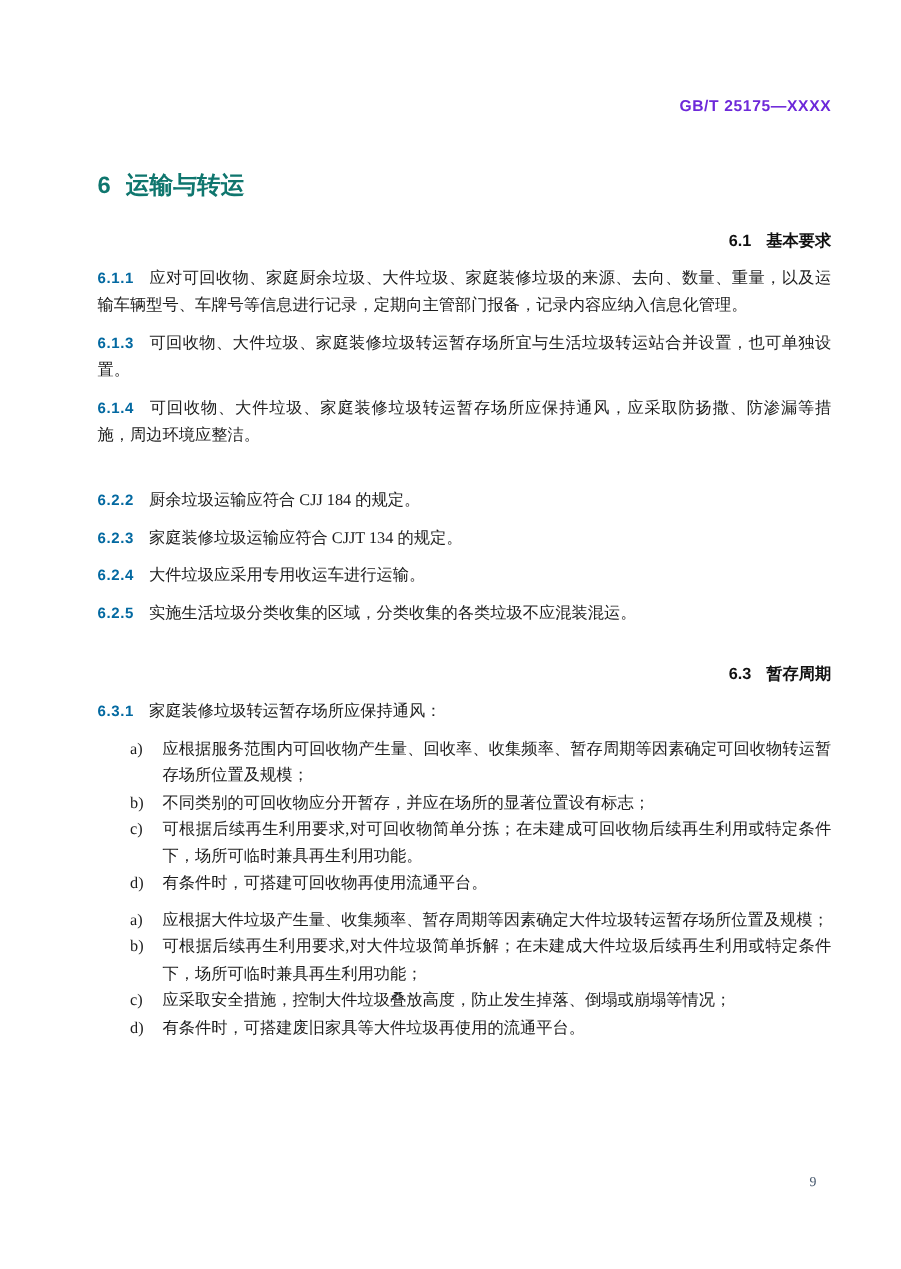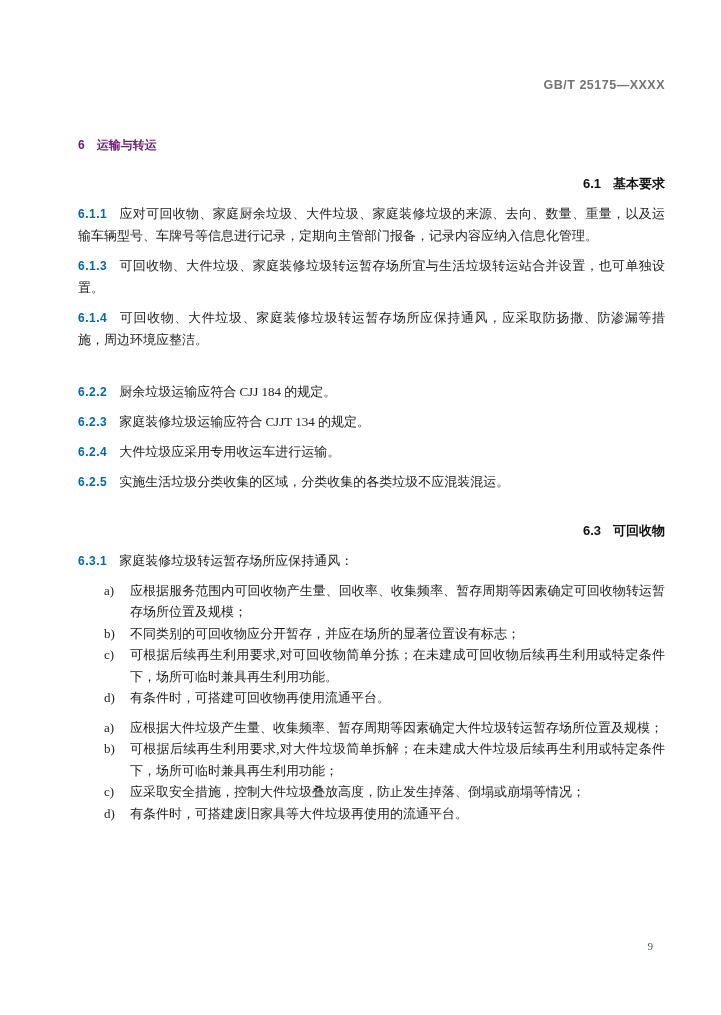--- a/index.html
+++ b/index.html
@@ -17,34 +17,34 @@
     color: #1c1c1c;
   }
   .doc-header {
     position: absolute;
     top: 78px;
     right: 56px;
     font-family: "Liberation Sans", "DejaVu Sans", sans-serif;
     font-weight: bold;
     font-size: 12.5px;
     letter-spacing: 0.5px;
-    color: #737373;
+    color: #6d28d9;
     white-space: nowrap;
   }
   .content {
     position: absolute;
     top: 138px;
     left: 78px;
     width: 587px;
   }
   .chapter-heading {
     font-family: "Liberation Sans", "DejaVu Sans", sans-serif;
     font-weight: bold;
-    font-size: 12px;
-    color: #701a75;
+    font-size: 19px;
+    color: #0f766e;
     margin: 0 0 24px 0;
     line-height: 1.2;
   }
   .chapter-heading .h-num,
   .section-heading .h-num {
     margin-right: 12px;
   }
   .section { margin-top: 0; }
   .section + .section { margin-top: 30px; }
   .section-heading {
@@ -119,21 +119,21 @@
 
     <div class="section">
       <p class="clause"><span class="clause-num">6.2.2</span><span>厨余垃圾运输应符合 CJJ 184 的规定。</span></p>
       <p class="clause"><span class="clause-num">6.2.3</span><span>家庭装修垃圾运输应符合 CJJT 134 的规定。</span></p>
       <p class="clause"><span class="clause-num">6.2.4</span><span>大件垃圾应采用专用收运车进行运输。</span></p>
       <p class="clause"><span class="clause-num">6.2.5</span><span>实施生活垃圾分类收集的区域，分类收集的各类垃圾不应混装混运。</span></p>
     </div>
 
     <div class="section">
       <div class="section-heading">
-        <span class="h-num">6.3</span><span>可回收物</span>
+        <span class="h-num">6.3</span><span>暂存周期</span>
       </div>
 
       <p class="clause"><span class="clause-num">6.3.1</span><span>家庭装修垃圾转运暂存场所应保持通风：</span></p>
       <div class="sub-list">
         <div class="list-item">
           <span class="li-label">a)</span>
           <span class="li-text">应根据服务范围内可回收物产生量、回收率、收集频率、暂存周期等因素确定可回收物转运暂存场所位置及规模；</span>
         </div>
         <div class="list-item">
           <span class="li-label">b)</span>

